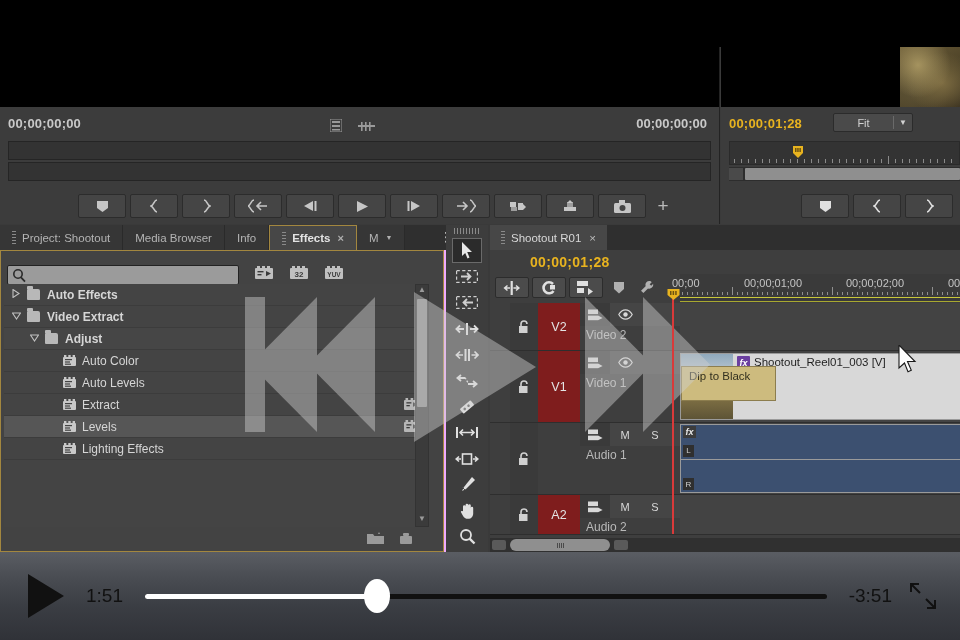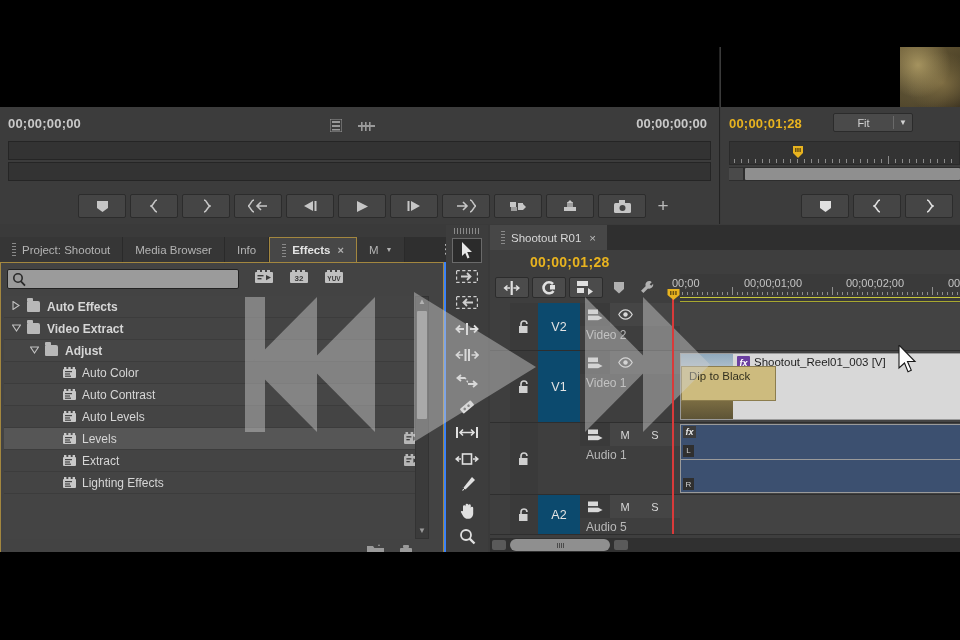--- a/index.html
+++ b/index.html
@@ -59,35 +59,35 @@
   .btnrow.src { left:78px; }
   .btnrow.prog { left:80px; }
   .mbtn { width:48px; height:24px; background:#454545; border:1px solid #2c2c2c; border-radius:2px;
       display:flex; align-items:center; justify-content:center; color:#b4b4b4; font-size:12px; }
   .mbtn.plus { background:none; border:none; width:26px; color:#b9b9b9; font-size:19px; }
 
   
   .lower { position:absolute; left:0; top:178px; width:960px; height:327px; background:#3a3a3a; }
 
   
-  .fx-panel { position:absolute; left:0; top:0; width:464px; height:327px; background:#3b82f6;margin-top:12px; }
+  .fx-panel { position:absolute; left:0; top:0; width:464px; height:327px; background:#f0abfc; }
   .tabbar { position:absolute; left:0; top:0; width:100%; height:25px; background:#2f2f2f; display:flex; }
   .tab { height:25px; padding:0 12px; display:flex; align-items:center; font-size:11.5px;
      color:#b4b4b4; background:#363636; border-right:1px solid #2a2a2a; white-space:nowrap; }
   .tab.active { background:#474747; color:#e3e3e3; font-weight:bold;
      border:1px solid #a3873f; border-bottom:none; }
   .tab .grip { width:4px; height:13px; margin-right:6px;
      background:repeating-linear-gradient(to bottom,#8a8a8a 0 1px, transparent 1px 3px); }
   .tab .x { margin-left:7px; font-size:11px; color:#b0b0b0; }
   .tab-menu { margin-left:auto; display:flex; align-items:center; padding:0 6px; color:#b4b4b4; }
 
   .fx-body { position:absolute; left:0; top:25px; width:444px; height:302px;
      background:#434343; border:1px solid #a3873f; }
 
-  .searchrow { position:absolute; left:0; top:0; width:100%; height:32px; display:flex; align-items:center; padding:0 6px; }
+  .searchrow { position:absolute; left:0; top:8px; width:100%; height:32px; display:flex; align-items:center; padding:0 6px; }
   .search { position:relative; width:232px; height:20px; background:#9b9b9b; border:1px solid #222; border-radius:2px;
      display:flex; align-items:center; padding-left:22px; }
   .search input { background:transparent; border:none; outline:none; width:100%; font-size:11px; color:#1a1a1a;
      font-family:"Liberation Sans", sans-serif; }
   .search .mag { position:absolute; left:4px; top:2px; color:#2a2a2a; }
   .fxicons { display:flex; gap:17px; margin-left:16px; }
 
   .fx-list { position:absolute; left:3px; top:33px; width:424px; bottom:24px; overflow:hidden; background:#444; }
   .row { height:22px; display:flex; align-items:center; font-size:12px; color:#d6d6d6;
      border-bottom:1px solid #3c3c3c; position:relative; }
@@ -140,21 +140,21 @@
      background:#3a3a3a; border-top:1px solid #c9c83a; border-bottom:1px solid #a8a830; }
   .cti { position:absolute; left:177px; top:36px; width:13px; height:11px; z-index:6; }
   .cti-line { position:absolute; left:182px; top:47px; width:1.5px; bottom:18px; background:#d93a3a; z-index:5; }
 
   
   .tracks { position:absolute; left:0; top:53px; right:0; bottom:14px; overflow:hidden; }
   .trk { position:relative; width:100%; border-bottom:1px solid #2e2e2e; }
   .trk .hdr { position:absolute; left:0; top:0; width:190px; height:100%; background:#3e3e3e; }
   .trk .tgl { position:absolute; left:20px; top:0; width:28px; height:100%; background:#3a3a3a;
      display:flex; align-items:center; justify-content:center; color:#cfcfcf; }
-  .trk .num { position:absolute; left:48px; top:0; width:42px; height:100%; background:#0c4a6e;
+  .trk .num { position:absolute; left:48px; top:0; width:42px; height:100%; background:#7f1d1d;
      display:flex; align-items:center; justify-content:center; color:#e4e4e4; font-size:12.5px; }
   .trk .ctrl { position:absolute; left:90px; top:0; width:100px; height:23px; background:#454545; display:flex; }
   .trk .ctrl .cb { width:30px; height:23px; display:flex; align-items:center; justify-content:center; color:#d8d8d8; font-size:11px; }
   .trk .ctrl .cb.on { background:#3a3a3a; }
   .trk .tname { position:absolute; left:96px; top:25px; font-size:12px; color:#b9b9b9; }
   .trk .lane { position:absolute; left:190px; top:0; right:0; height:100%; background:#434343; }
 
   .clip-v { position:absolute; left:0; top:2px; right:-60px; bottom:2px; background:#d8d8d8;
      border:1px solid #9a9a9a; overflow:hidden; }
   .clip-v .thumb { position:absolute; left:0; top:0; width:52px; height:100%;
@@ -492,80 +492,67 @@
                     <rect x="0" y="2" width="13" height="9" rx="1" fill="#c8c8c8"></rect>
                     <rect x="1" y="0" width="2.4" height="2.5" fill="#c8c8c8"></rect>
                     <rect x="5.3" y="0" width="2.4" height="2.5" fill="#c8c8c8"></rect>
                     <rect x="9.6" y="0" width="2.4" height="2.5" fill="#c8c8c8"></rect>
                     <rect x="2" y="4" width="7" height="1.2" fill="#444"></rect>
                     <rect x="2" y="6.4" width="5" height="1.2" fill="#444"></rect>
                     <rect x="2" y="8.6" width="6" height="1.2" fill="#444"></rect>
                   </svg></span>
                 <span class="name plain">Auto Color</span>
               </div>
-              <div class="row alt" style="padding-left: 42px;">
-                <span class="tri"></span>
-                <span class="fxglyph" style="margin-left: 5px;"><svg width="13" height="12" viewBox="0 0 13 12">
-                    <rect x="0" y="2" width="13" height="9" rx="1" fill="#c8c8c8"></rect>
-                    <rect x="1" y="0" width="2.4" height="2.5" fill="#c8c8c8"></rect>
-                    <rect x="5.3" y="0" width="2.4" height="2.5" fill="#c8c8c8"></rect>
-                    <rect x="9.6" y="0" width="2.4" height="2.5" fill="#c8c8c8"></rect>
-                    <rect x="2" y="4" width="7" height="1.2" fill="#444"></rect>
-                    <rect x="2" y="6.4" width="5" height="1.2" fill="#444"></rect>
-                    <rect x="2" y="8.6" width="6" height="1.2" fill="#444"></rect>
-                  </svg></span>
-                <span class="name plain">Auto Contrast</span>
-              </div>
               <div class="row" style="padding-left: 42px;">
                 <span class="tri"></span>
                 <span class="fxglyph" style="margin-left: 5px;"><svg width="13" height="12" viewBox="0 0 13 12">
                     <rect x="0" y="2" width="13" height="9" rx="1" fill="#c8c8c8"></rect>
                     <rect x="1" y="0" width="2.4" height="2.5" fill="#c8c8c8"></rect>
                     <rect x="5.3" y="0" width="2.4" height="2.5" fill="#c8c8c8"></rect>
                     <rect x="9.6" y="0" width="2.4" height="2.5" fill="#c8c8c8"></rect>
                     <rect x="2" y="4" width="7" height="1.2" fill="#444"></rect>
                     <rect x="2" y="6.4" width="5" height="1.2" fill="#444"></rect>
                     <rect x="2" y="8.6" width="6" height="1.2" fill="#444"></rect>
                   </svg></span>
                 <span class="name plain">Auto Levels</span>
               </div>
+              <div class="row" style="padding-left: 42px;">
+                <span class="tri"></span>
+                <span class="fxglyph" style="margin-left: 5px;"><svg width="13" height="12" viewBox="0 0 13 12">
+                    <rect x="0" y="2" width="13" height="9" rx="1" fill="#c8c8c8"></rect>
+                    <rect x="1" y="0" width="2.4" height="2.5" fill="#c8c8c8"></rect>
+                    <rect x="5.3" y="0" width="2.4" height="2.5" fill="#c8c8c8"></rect>
+                    <rect x="9.6" y="0" width="2.4" height="2.5" fill="#c8c8c8"></rect>
+                    <rect x="2" y="4" width="7" height="1.2" fill="#444"></rect>
+                    <rect x="2" y="6.4" width="5" height="1.2" fill="#444"></rect>
+                    <rect x="2" y="8.6" width="6" height="1.2" fill="#444"></rect>
+                  </svg></span>
+                <span class="name plain">Extract</span>
+                <span class="acc"><svg width="16" height="13" viewBox="0 0 16 13">
+                    <rect x="0" y="2" width="16" height="10" rx="1" fill="#b6b6b6"></rect>
+                    <rect x="1.5" y="0" width="2.6" height="2.4" fill="#b6b6b6"></rect>
+                    <rect x="6.6" y="0" width="2.6" height="2.4" fill="#b6b6b6"></rect>
+                    <rect x="11.7" y="0" width="2.6" height="2.4" fill="#b6b6b6"></rect>
+                    <rect x="2.4" y="4.2" width="5" height="1.3" fill="#3b3b3b"></rect>
+                    <rect x="2.4" y="7" width="3.4" height="1.3" fill="#3b3b3b"></rect>
+                    <path d="M9.4 4.2l4.2 2.3-4.2 2.3z" fill="#3b3b3b"></path>
+                  </svg></span>
+              </div>
               <div class="row sel" style="padding-left: 42px;">
                 <span class="tri"></span>
                 <span class="fxglyph" style="margin-left: 5px;"><svg width="13" height="12" viewBox="0 0 13 12">
                     <rect x="0" y="2" width="13" height="9" rx="1" fill="#c8c8c8"></rect>
                     <rect x="1" y="0" width="2.4" height="2.5" fill="#c8c8c8"></rect>
                     <rect x="5.3" y="0" width="2.4" height="2.5" fill="#c8c8c8"></rect>
                     <rect x="9.6" y="0" width="2.4" height="2.5" fill="#c8c8c8"></rect>
                     <rect x="2" y="4" width="7" height="1.2" fill="#444"></rect>
                     <rect x="2" y="6.4" width="5" height="1.2" fill="#444"></rect>
                     <rect x="2" y="8.6" width="6" height="1.2" fill="#444"></rect>
                   </svg></span>
                 <span class="name plain">Levels</span>
-                <span class="acc"><svg width="16" height="13" viewBox="0 0 16 13">
-                    <rect x="0" y="2" width="16" height="10" rx="1" fill="#b6b6b6"></rect>
-                    <rect x="1.5" y="0" width="2.6" height="2.4" fill="#b6b6b6"></rect>
-                    <rect x="6.6" y="0" width="2.6" height="2.4" fill="#b6b6b6"></rect>
-                    <rect x="11.7" y="0" width="2.6" height="2.4" fill="#b6b6b6"></rect>
-                    <rect x="2.4" y="4.2" width="5" height="1.3" fill="#3b3b3b"></rect>
-                    <rect x="2.4" y="7" width="3.4" height="1.3" fill="#3b3b3b"></rect>
-                    <path d="M9.4 4.2l4.2 2.3-4.2 2.3z" fill="#3b3b3b"></path>
-                  </svg></span>
-              </div>
-              <div class="row" style="padding-left: 42px;">
-                <span class="tri"></span>
-                <span class="fxglyph" style="margin-left: 5px;"><svg width="13" height="12" viewBox="0 0 13 12">
-                    <rect x="0" y="2" width="13" height="9" rx="1" fill="#c8c8c8"></rect>
-                    <rect x="1" y="0" width="2.4" height="2.5" fill="#c8c8c8"></rect>
-                    <rect x="5.3" y="0" width="2.4" height="2.5" fill="#c8c8c8"></rect>
-                    <rect x="9.6" y="0" width="2.4" height="2.5" fill="#c8c8c8"></rect>
-                    <rect x="2" y="4" width="7" height="1.2" fill="#444"></rect>
-                    <rect x="2" y="6.4" width="5" height="1.2" fill="#444"></rect>
-                    <rect x="2" y="8.6" width="6" height="1.2" fill="#444"></rect>
-                  </svg></span>
-                <span class="name plain">Extract</span>
                 <span class="acc"><svg width="16" height="13" viewBox="0 0 16 13">
                     <rect x="0" y="2" width="16" height="10" rx="1" fill="#b6b6b6"></rect>
                     <rect x="1.5" y="0" width="2.6" height="2.4" fill="#b6b6b6"></rect>
                     <rect x="6.6" y="0" width="2.6" height="2.4" fill="#b6b6b6"></rect>
                     <rect x="11.7" y="0" width="2.6" height="2.4" fill="#b6b6b6"></rect>
                     <rect x="2.4" y="4.2" width="5" height="1.3" fill="#3b3b3b"></rect>
                     <rect x="2.4" y="7" width="3.4" height="1.3" fill="#3b3b3b"></rect>
                     <path d="M9.4 4.2l4.2 2.3-4.2 2.3z" fill="#3b3b3b"></path>
                   </svg></span>
               </div>
@@ -917,21 +904,21 @@
                   <div class="cb on">
                     <svg width="15" height="12" viewBox="0 0 15 12">
                       <rect x="0" y="0.5" width="10" height="4.6" fill="#d8d8d8"></rect>
                       <rect x="0" y="6.6" width="10" height="4.6" fill="#d8d8d8"></rect>
                       <path d="M10 6.6l4.6 2.3L10 11.2z" fill="#d8d8d8"></path>
                     </svg>
                   </div>
                   <div class="cb">M</div>
                   <div class="cb">S</div>
                 </div>
-                <div class="tname">Audio 5</div>
+                <div class="tname">Audio 2</div>
                 <div class="lane"></div>
               </div>
             </div>
 
           <div class="tl-hscroll">
             <div class="end" style="left:2px"></div>
             <div class="tb">
                 <b></b>
               </div>
             <div class="end" style="left:124px"></div>
@@ -951,13 +938,37 @@
     <svg class="ov" style="left:585px; top:250px; width:130px; height:135px;" viewBox="0 0 130 135">
       <path d="M0 0l67 67.5L0 135z" fill="#cfcfcf"></path>
       <path d="M58 0l67 67.5L58 135z" fill="#cfcfcf"></path>
     </svg>
 
     <svg class="cursor" style="left:898px; top:298px; width:22px; height:28px;" viewBox="0 0 22 28">
       <path d="M1 0l16 16.5h-7.5l3.8 8.8-3.3 1.5L6.5 18 1 23z" fill="#ffffff" stroke="#1a1a1a" stroke-width="1.1"></path>
     </svg>
   </div>
 
+  <div class="player">
+    <div class="inner">
+      <div class="play-btn">
+        <svg width="42" height="46" viewBox="0 0 42 46">
+            <path d="M2 1l36 22L2 45z" fill="#111"></path>
+          </svg>
+      </div>
+      <div class="time-cur">1:51</div>
+      <div class="track-wrap">
+        <div class="track-bg"></div>
+        <div class="track-fill" id="seekFill" style="width: 34%;"></div>
+        <div class="track-knob" id="seekKnob" style="left: 218.88px;"></div>
+      </div>
+      <div class="time-rem">-3:51</div>
+      <div class="expand">
+        <svg width="30" height="30" viewBox="0 0 30 30">
+            <path d="M11 3H3v8M19 27h8v-8" fill="none" stroke="#111" stroke-width="2"></path>
+            <path d="M3 3l9 9M27 27l-9-9" stroke="#111" stroke-width="2"></path>
+            <path d="M3 3l2.5 0.3L3.3 5.5z" fill="#111"></path>
+            <path d="M27 27l-2.5-.3 2.2-2.2z" fill="#111"></path>
+          </svg>
+      </div>
+    </div>
+  </div>
 </div>
 
 </body></html>

